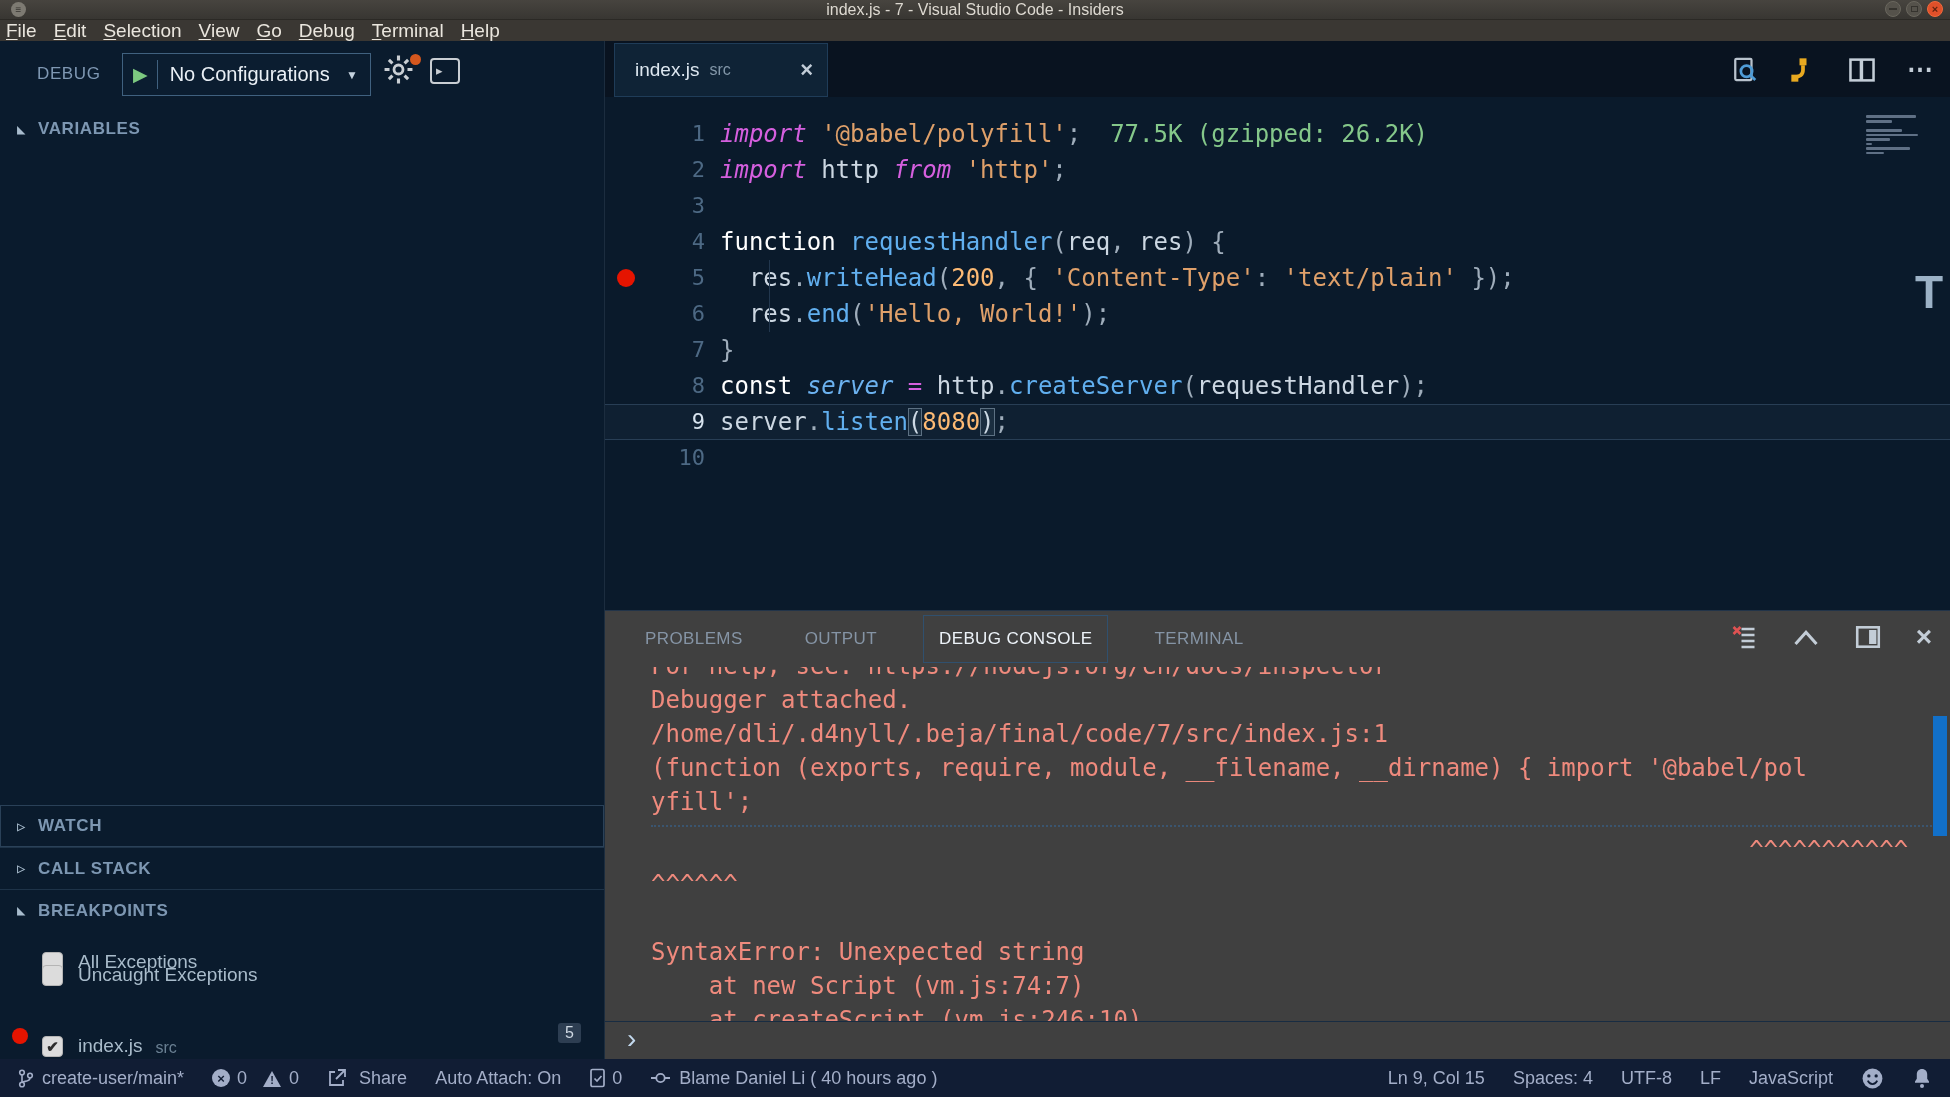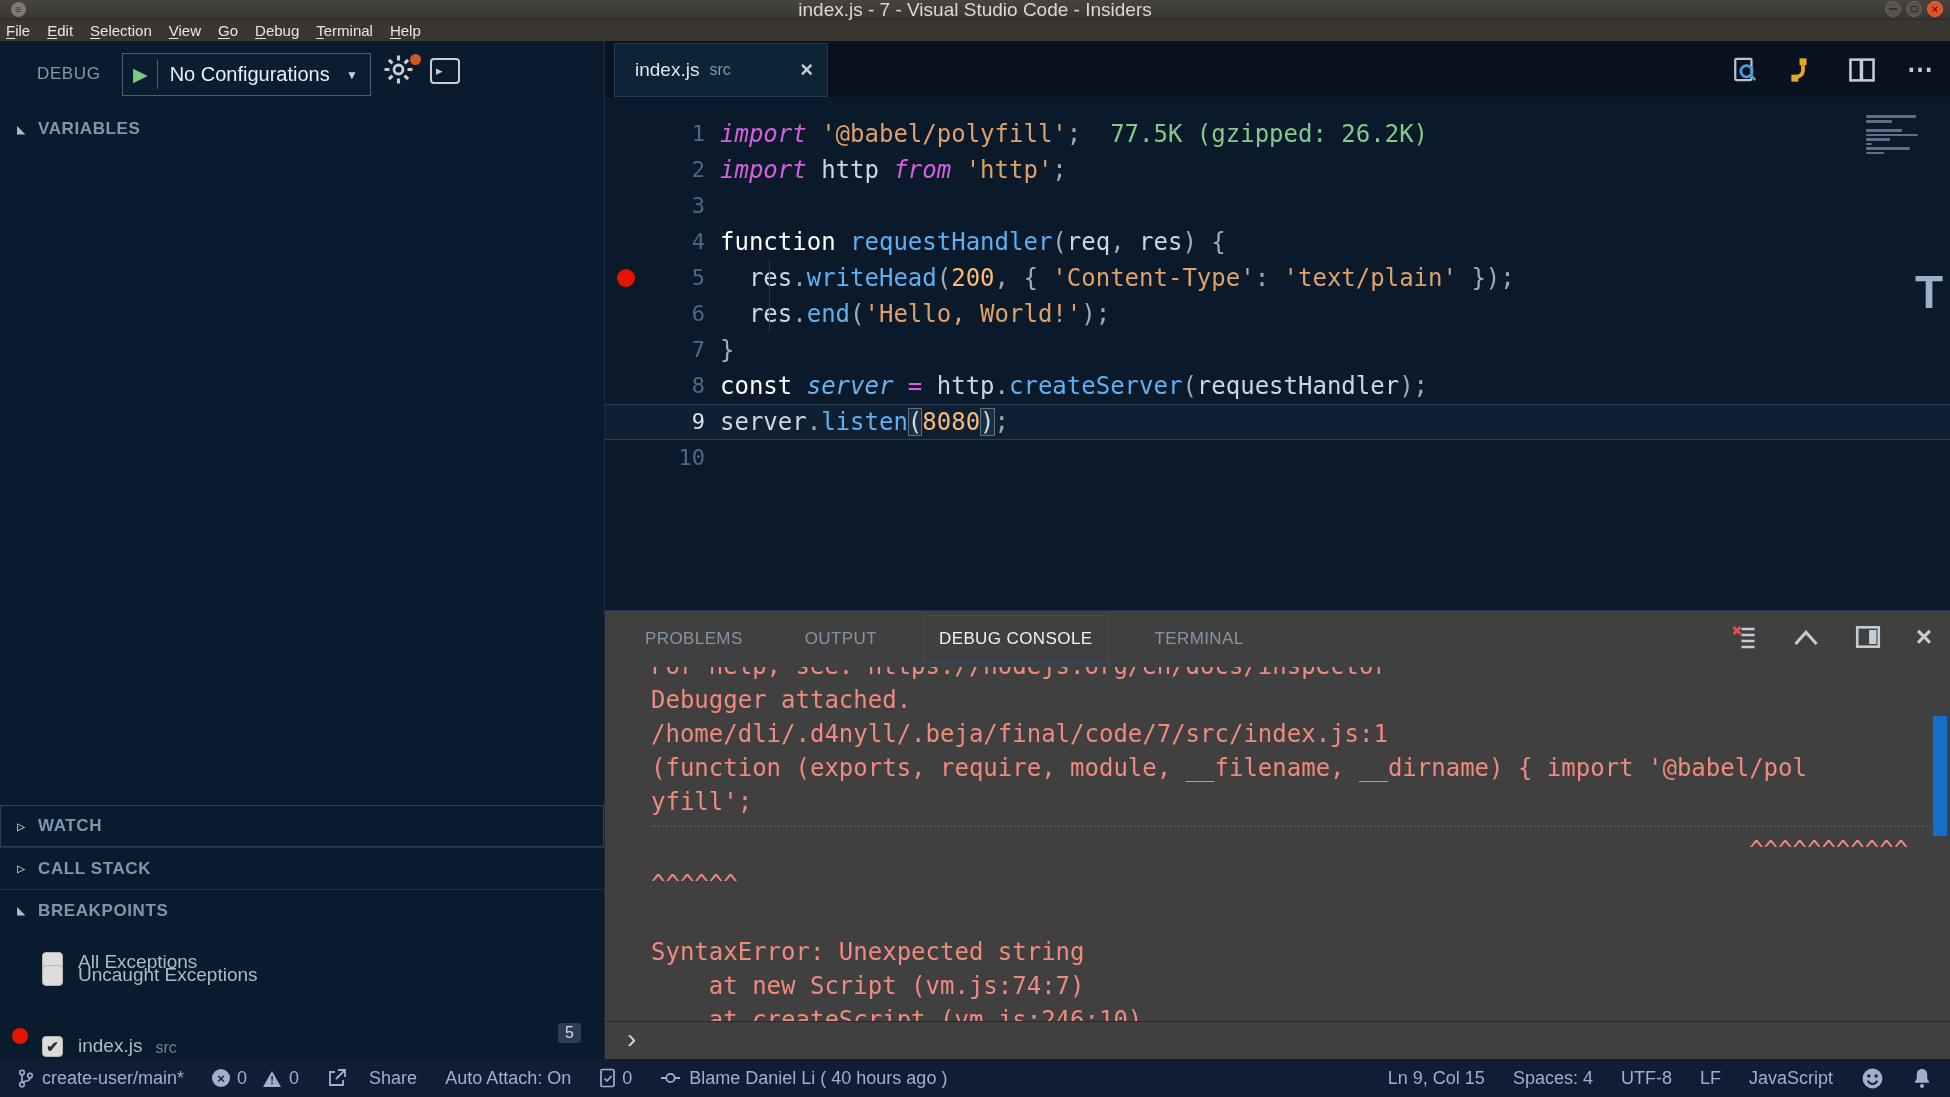--- a/index.html
+++ b/index.html
@@ -4,33 +4,33 @@
 <style>
   html,body{margin:0;padding:0;background:#000;}
   #app{position:relative;width:1950px;height:1097px;background:#0a1a2b;overflow:hidden;
        font-family:"Liberation Sans",sans-serif;-webkit-font-smoothing:antialiased;}
 
   
   .titlebar{position:absolute;left:0;top:0;width:100%;height:20px;
     background:linear-gradient(#47443f,#383632);border-bottom:1px solid #2b2925;box-sizing:border-box;}
   .win-menu-icon{position:absolute;left:11px;top:2px;width:15px;height:15px;border-radius:50%;
     background:#7d7a72;color:#35332f;font-size:10px;line-height:15px;text-align:center;font-weight:bold;}
-  .window-title{position:absolute;left:0;right:0;top:0;text-align:center;color:#ddd9d1;font-size:19px;line-height:19px;}
+  .window-title{position:absolute;left:0;right:0;top:0;text-align:center;color:#ddd9d1;font-size:16px;line-height:19px;}
   .win-controls{position:absolute;right:7px;top:1px;display:flex;gap:5px;}
   .win-btn{width:16px;height:16px;border-radius:50%;background:#55524b;border:1px solid #6a675e;
     box-sizing:border-box;position:relative;display:flex;align-items:center;justify-content:center;}
   .win-btn .bar{width:8px;height:2px;background:#35332e;}
   .win-btn .sq{width:7px;height:6px;border:1.5px solid #35332e;box-sizing:border-box;}
   .win-btn.close{background:#e0502a;border-color:#f06a3d;color:#5e2310;font-size:11px;font-weight:bold;line-height:14px;}
 
   
   .menubar{position:absolute;left:0;top:20px;width:100%;height:21px;background:#3a3733;
     display:flex;align-items:center;padding-left:6px;box-sizing:border-box;}
   .menu-items{display:flex;gap:17px;}
-  .menu-item{color:#eae6de;font-size:15px;}
+  .menu-item{color:#eae6de;font-size:19px;}
   .menu-item .mn{text-decoration:underline;text-underline-offset:2px;}
 
   
   .sidebar{position:absolute;left:0;top:41px;width:605px;height:1018px;background:#0a1b2d;
     border-right:1px solid #1c2d3f;box-sizing:border-box;}
   .lbl-debug{position:absolute;left:37px;top:23px;color:#7f98b3;font-size:17px;letter-spacing:.6px;}
   .cfg-dropdown{position:absolute;left:122px;top:12px;width:249px;height:43px;border:1px solid #40617f;
     box-sizing:border-box;display:flex;align-items:center;background:rgba(13,33,53,.4);}
   .play-icon{color:#7cc980;font-size:19px;margin:0 9px 0 10px;}
   .cfg-divider{width:1px;height:29px;background:#40617f;margin-right:12px;}
@@ -329,21 +329,21 @@
       </span>
       <span class="sb-item" style="gap:7px;">
         <span class="err-circle">×</span>
         <span>0</span>
         <span class="warn-tri" style="margin-left:8px;">
           <span class="tri"></span>
             <span class="ex">!</span>
         </span>
         <span>0</span>
       </span>
-      <span class="sb-item" style="gap:22px;">
+      <span class="sb-item" style="gap:12px;">
         <svg class="sbi" width="20" height="20" viewBox="0 0 20 20" fill="none">
           <path d="M8 4H3v13h13v-5" stroke="#a3aec8" stroke-width="1.8"></path>
           <path d="M11 2h7v7M17.5 2.5L9 11" stroke="#a3aec8" stroke-width="1.8"></path>
         </svg>
         <span>Share</span>
       </span>
       <span class="sb-item">
         <span>Auto Attach: On</span>
       </span>
       <span class="sb-item" style="gap:6px;">

